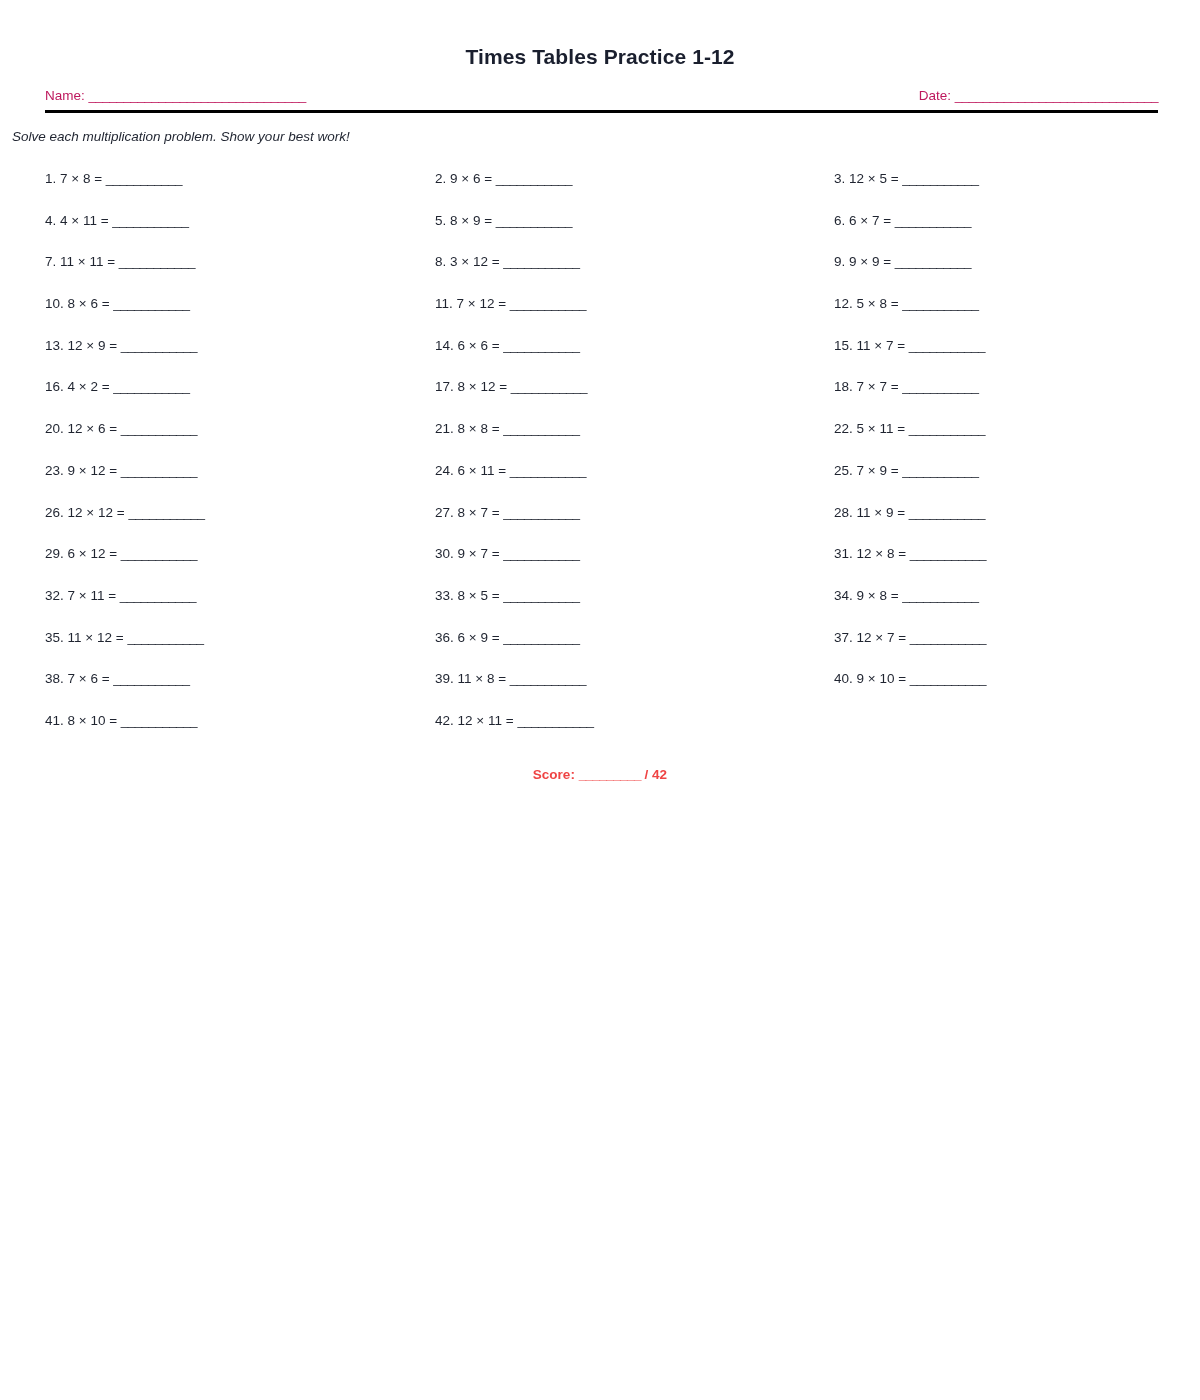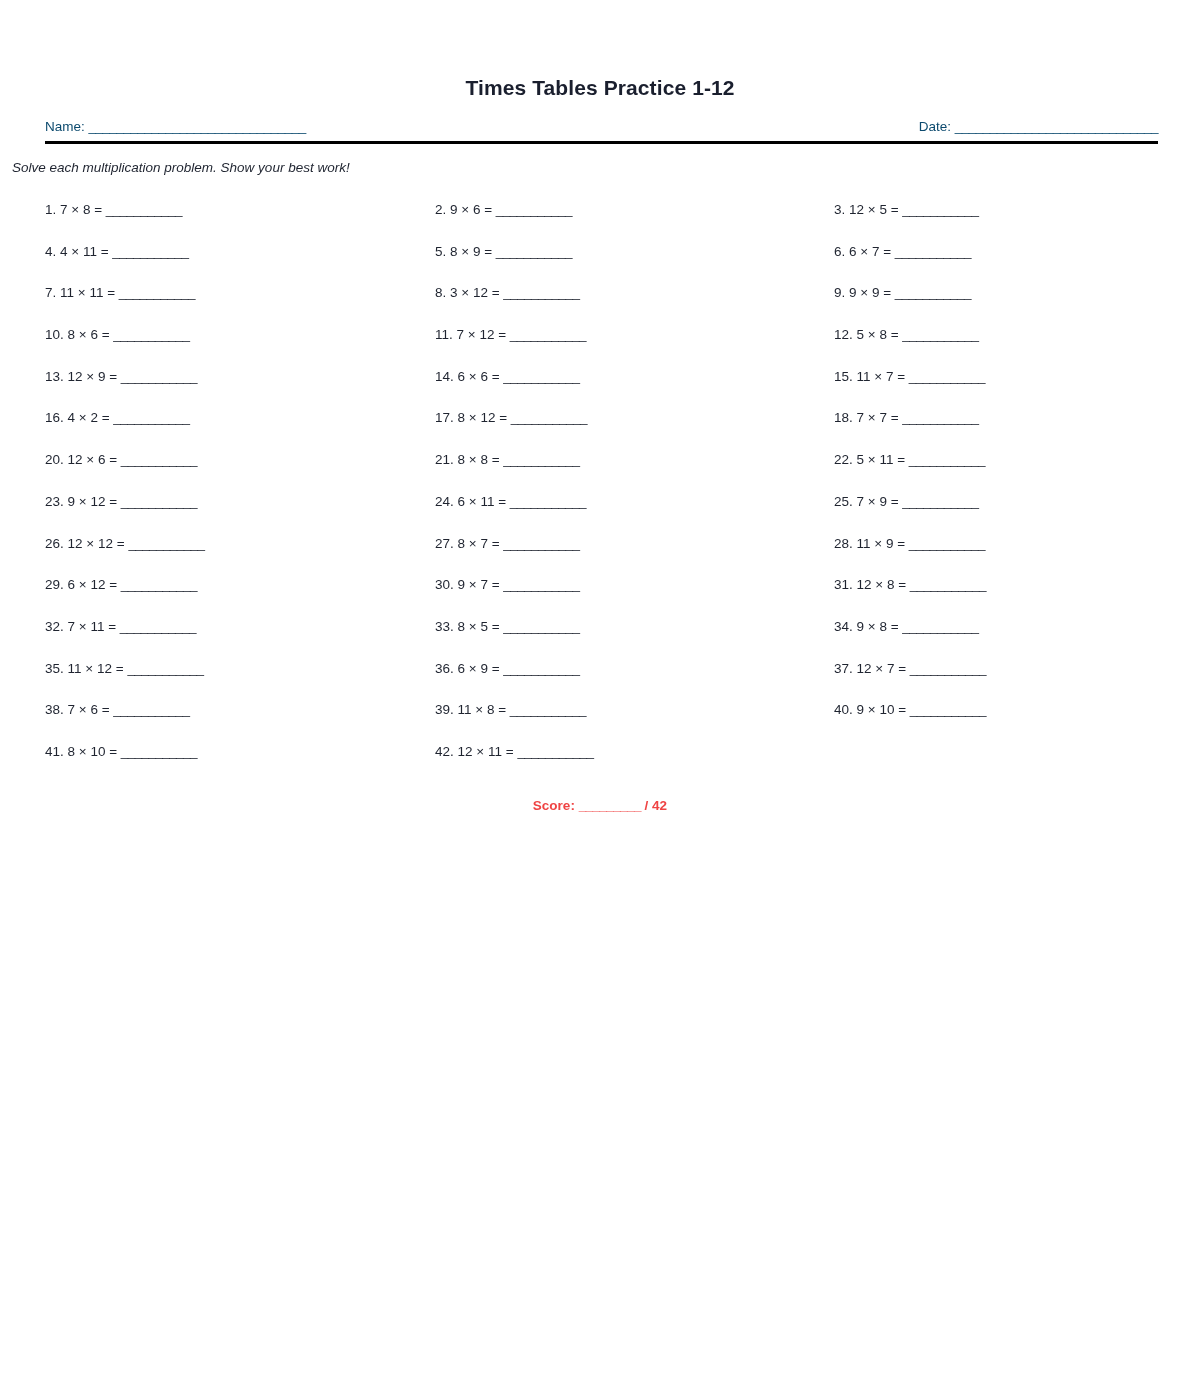--- a/index.html
+++ b/index.html
@@ -13,39 +13,38 @@
     font-family: "Liberation Sans", sans-serif;
     color: #1f2430;
     -webkit-font-smoothing: antialiased;
   }
   .page {
     position: relative;
     width: 1200px;
     height: 1000px;
     box-sizing: border-box;
     padding: 12px;
-    margin-top: 31px;
   }
   .worksheet-title {
     text-align: center;
     font-size: 21px;
     font-weight: bold;
     color: #1a1f2e;
     margin: 0;
     padding-top: 33px;
     letter-spacing: 0.1px;
   }
   .meta-row {
     margin: 0 30px 0 33px;
     padding-top: 19px;
     display: flex;
     justify-content: space-between;
     align-items: flex-end;
     font-size: 13.5px;
-    color: #0c4a6e;
+    color: #be185d;
   }
   .meta-field {
     white-space: nowrap;
   }
   .meta-field .blank {
     letter-spacing: -0.5px;
   }
   .rule {
     margin: 7px 30px 0 33px;
     border: none;

